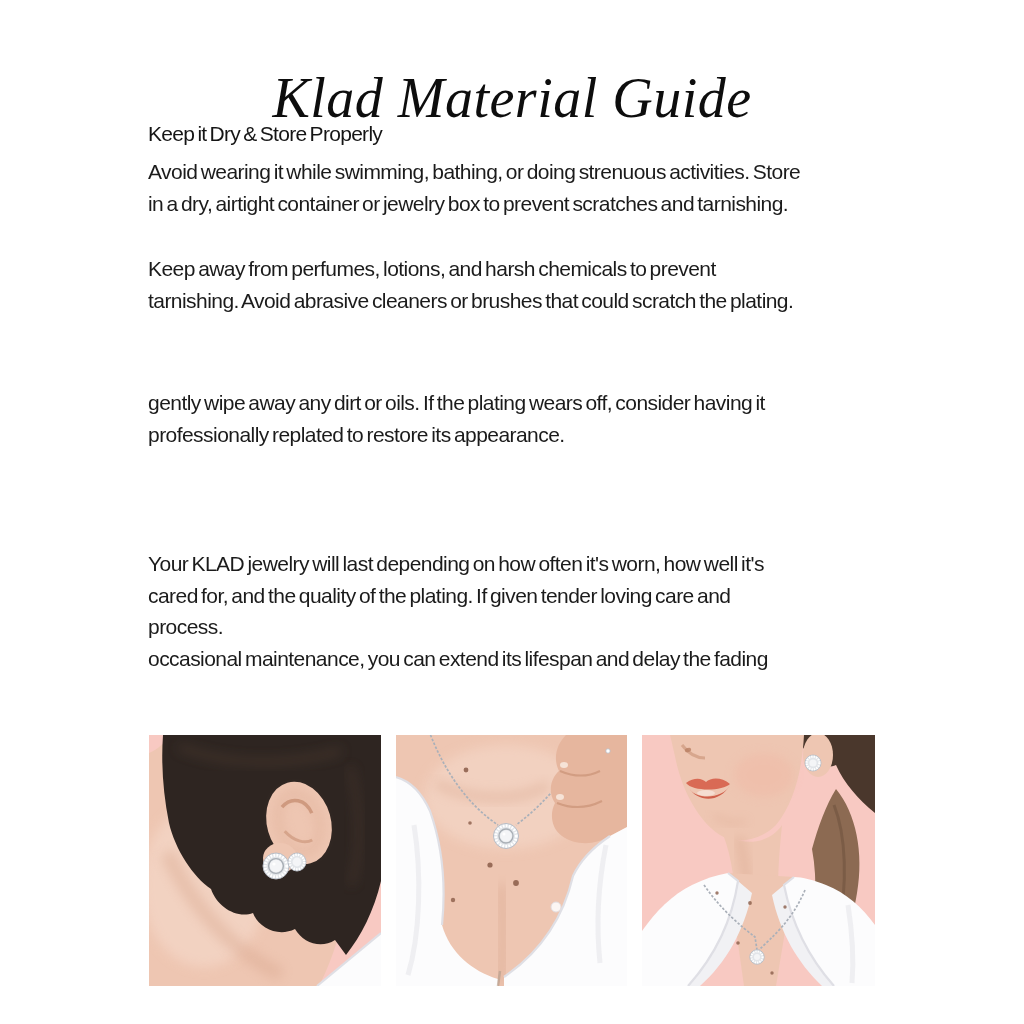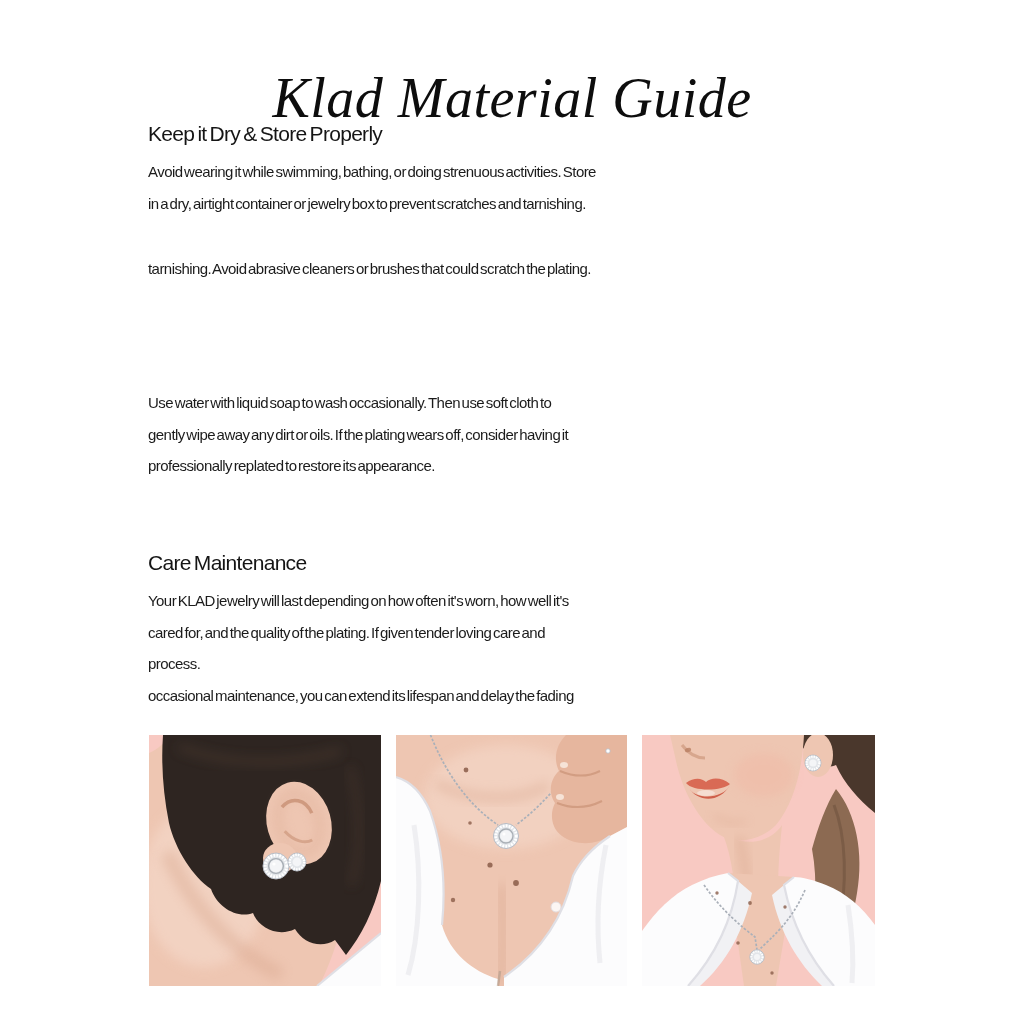--- a/index.html
+++ b/index.html
@@ -21,21 +21,21 @@
     font-family:"Liberation Serif", serif;font-style:italic;font-weight:500;
     font-size:56px;line-height:64px;letter-spacing:.5px;color:var(--title);
   }
   .section{position:absolute;left:148px;width:748px}
   .s0{top:119px}.s1{top:253px}.s2{top:387px}.s3{top:548px}
   .section h2{
     margin:0 0 7px 0;font-size:21px;font-weight:400;line-height:30px;
     letter-spacing:-.7px;word-spacing:-2px;color:#151515;
   }
   .line{
-    font-size:15px;line-height:31.5px;letter-spacing:-.55px;word-spacing:-2px;
+    font-size:21px;line-height:31.5px;letter-spacing:-.55px;word-spacing:-2px;
     white-space:nowrap;color:var(--text);
   }
   .photos{position:absolute;left:149px;top:735px;display:flex;gap:15px}
   .photo{margin:0;padding:0;height:251px}
   .p1{width:232px}.p2{width:231px}.p3{width:233px}
   .photo svg{display:block;width:100%;height:100%}
 
   
   .f-pink{fill:var(--photo-pink)}
   .f-skin{fill:var(--skin)}
@@ -51,31 +51,30 @@
 
 <h1 class="title">Klad Material Guide</h1>
 
 <section class="section s0">
   <h2>Keep it Dry &amp; Store Properly</h2>
   <div class="line">Avoid wearing it while swimming, bathing, or doing strenuous activities. Store</div>
   <div class="line">in a dry, airtight container or jewelry box to prevent scratches and tarnishing.</div>
 </section>
 
 <section class="section s1">
+  <div class="line">Keep away from perfumes, lotions, and harsh chemicals to prevent</div>
   <div class="line">tarnishing. Avoid abrasive cleaners or brushes that could scratch the plating.</div>
 </section>
 
 <section class="section s2">
-  <div class="line">Use water with liquid soap to wash occasionally. Then use soft cloth to</div>
   <div class="line">gently wipe away any dirt or oils. If the plating wears off, consider having it</div>
   <div class="line">professionally replated to restore its appearance.</div>
 </section>
 
 <section class="section s3">
-  <h2>Care Maintenance</h2>
   <div class="line">Your KLAD jewelry will last depending on how often it's worn, how well it's</div>
   <div class="line">cared for, and the quality of the plating. If given tender loving care and</div>
   <div class="line">process.</div>
   <div class="line">occasional maintenance, you can extend its lifespan and delay the fading</div>
 </section>
 
 <div class="photos">
 
   <figure class="photo p1">
     <svg viewBox="0 0 232 251">

